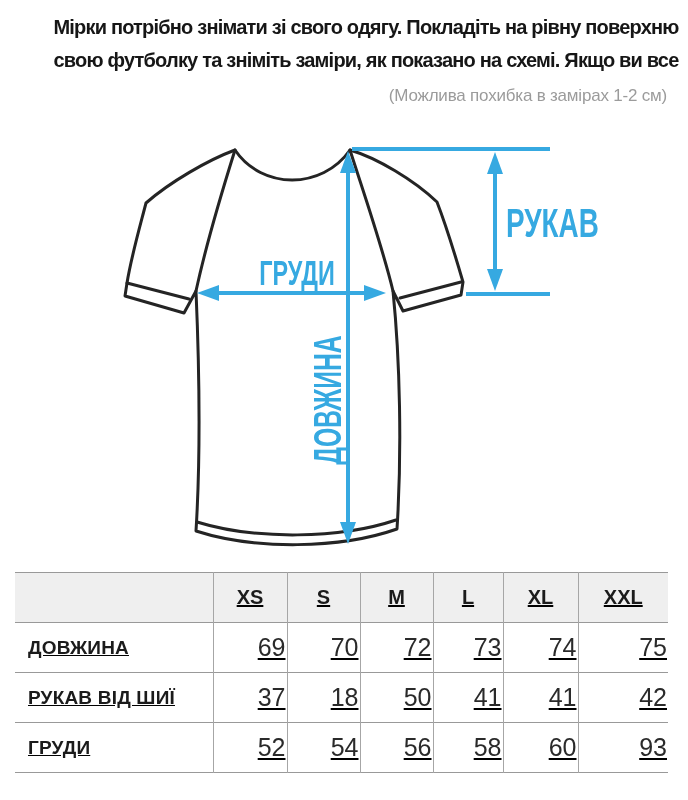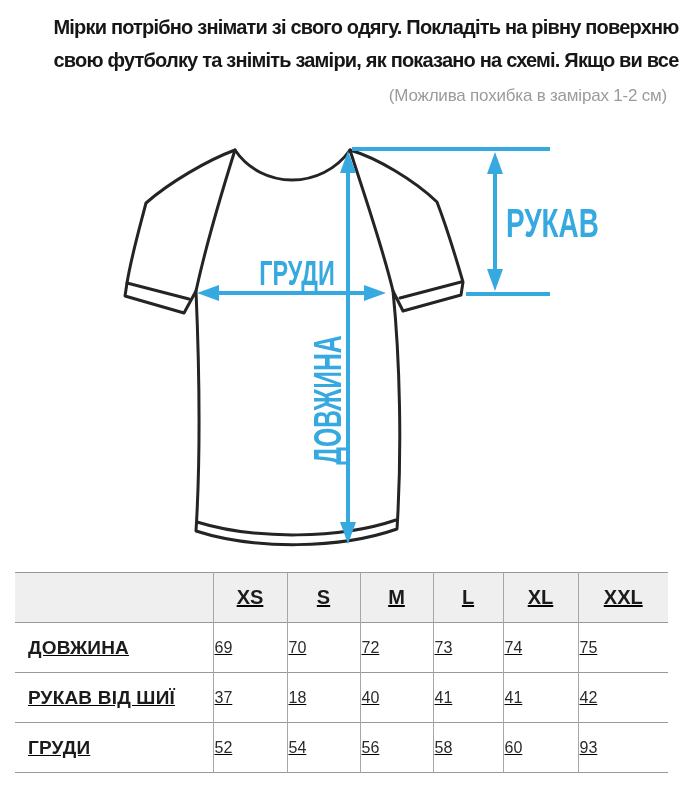--- a/index.html
+++ b/index.html
@@ -53,21 +53,21 @@
   .size-table th:not(:first-child),
   .size-table td:not(:first-child) { border-left: 1px solid #a6a6a6; }
   .size-table th {
     font-size: 20px; font-weight: bold; color: #1b1b1b; text-align: center;
   }
   .size-table td.row-label {
     font-size: 19px; font-weight: bold; color: #1b1b1b;
     text-align: left; padding-left: 13px; letter-spacing: 0.2px;
   }
   .size-table td.val {
-    font-size: 16px; font-weight: normal; color: #2a2a2a; text-align: left;
+    font-size: 25px; font-weight: normal; color: #2a2a2a; text-align: right;
   }
 </style>
 </head>
 <body>
 
 <div class="intro">
   <div class="intro-line">Мірки потрібно знімати зі свого одягу. Покладіть на рівну поверхню</div>
   <div class="intro-line">свою футболку та зніміть заміри, як показано на схемі. Якщо ви все</div>
 </div>
 <div class="intro-note">(Можлива похибка в замірах 1-2 см)</div>
@@ -148,21 +148,21 @@
       <td class="val">70</td>
       <td class="val">72</td>
       <td class="val">73</td>
       <td class="val">74</td>
       <td class="val">75</td>
     </tr>
     <tr>
       <td class="row-label">РУКАВ ВІД ШИЇ</td>
       <td class="val">37</td>
       <td class="val">18</td>
-      <td class="val">40</td>
+      <td class="val">50</td>
       <td class="val">41</td>
       <td class="val">41</td>
       <td class="val">42</td>
     </tr>
     <tr>
       <td class="row-label">ГРУДИ</td>
       <td class="val">52</td>
       <td class="val">54</td>
       <td class="val">56</td>
       <td class="val">58</td>

